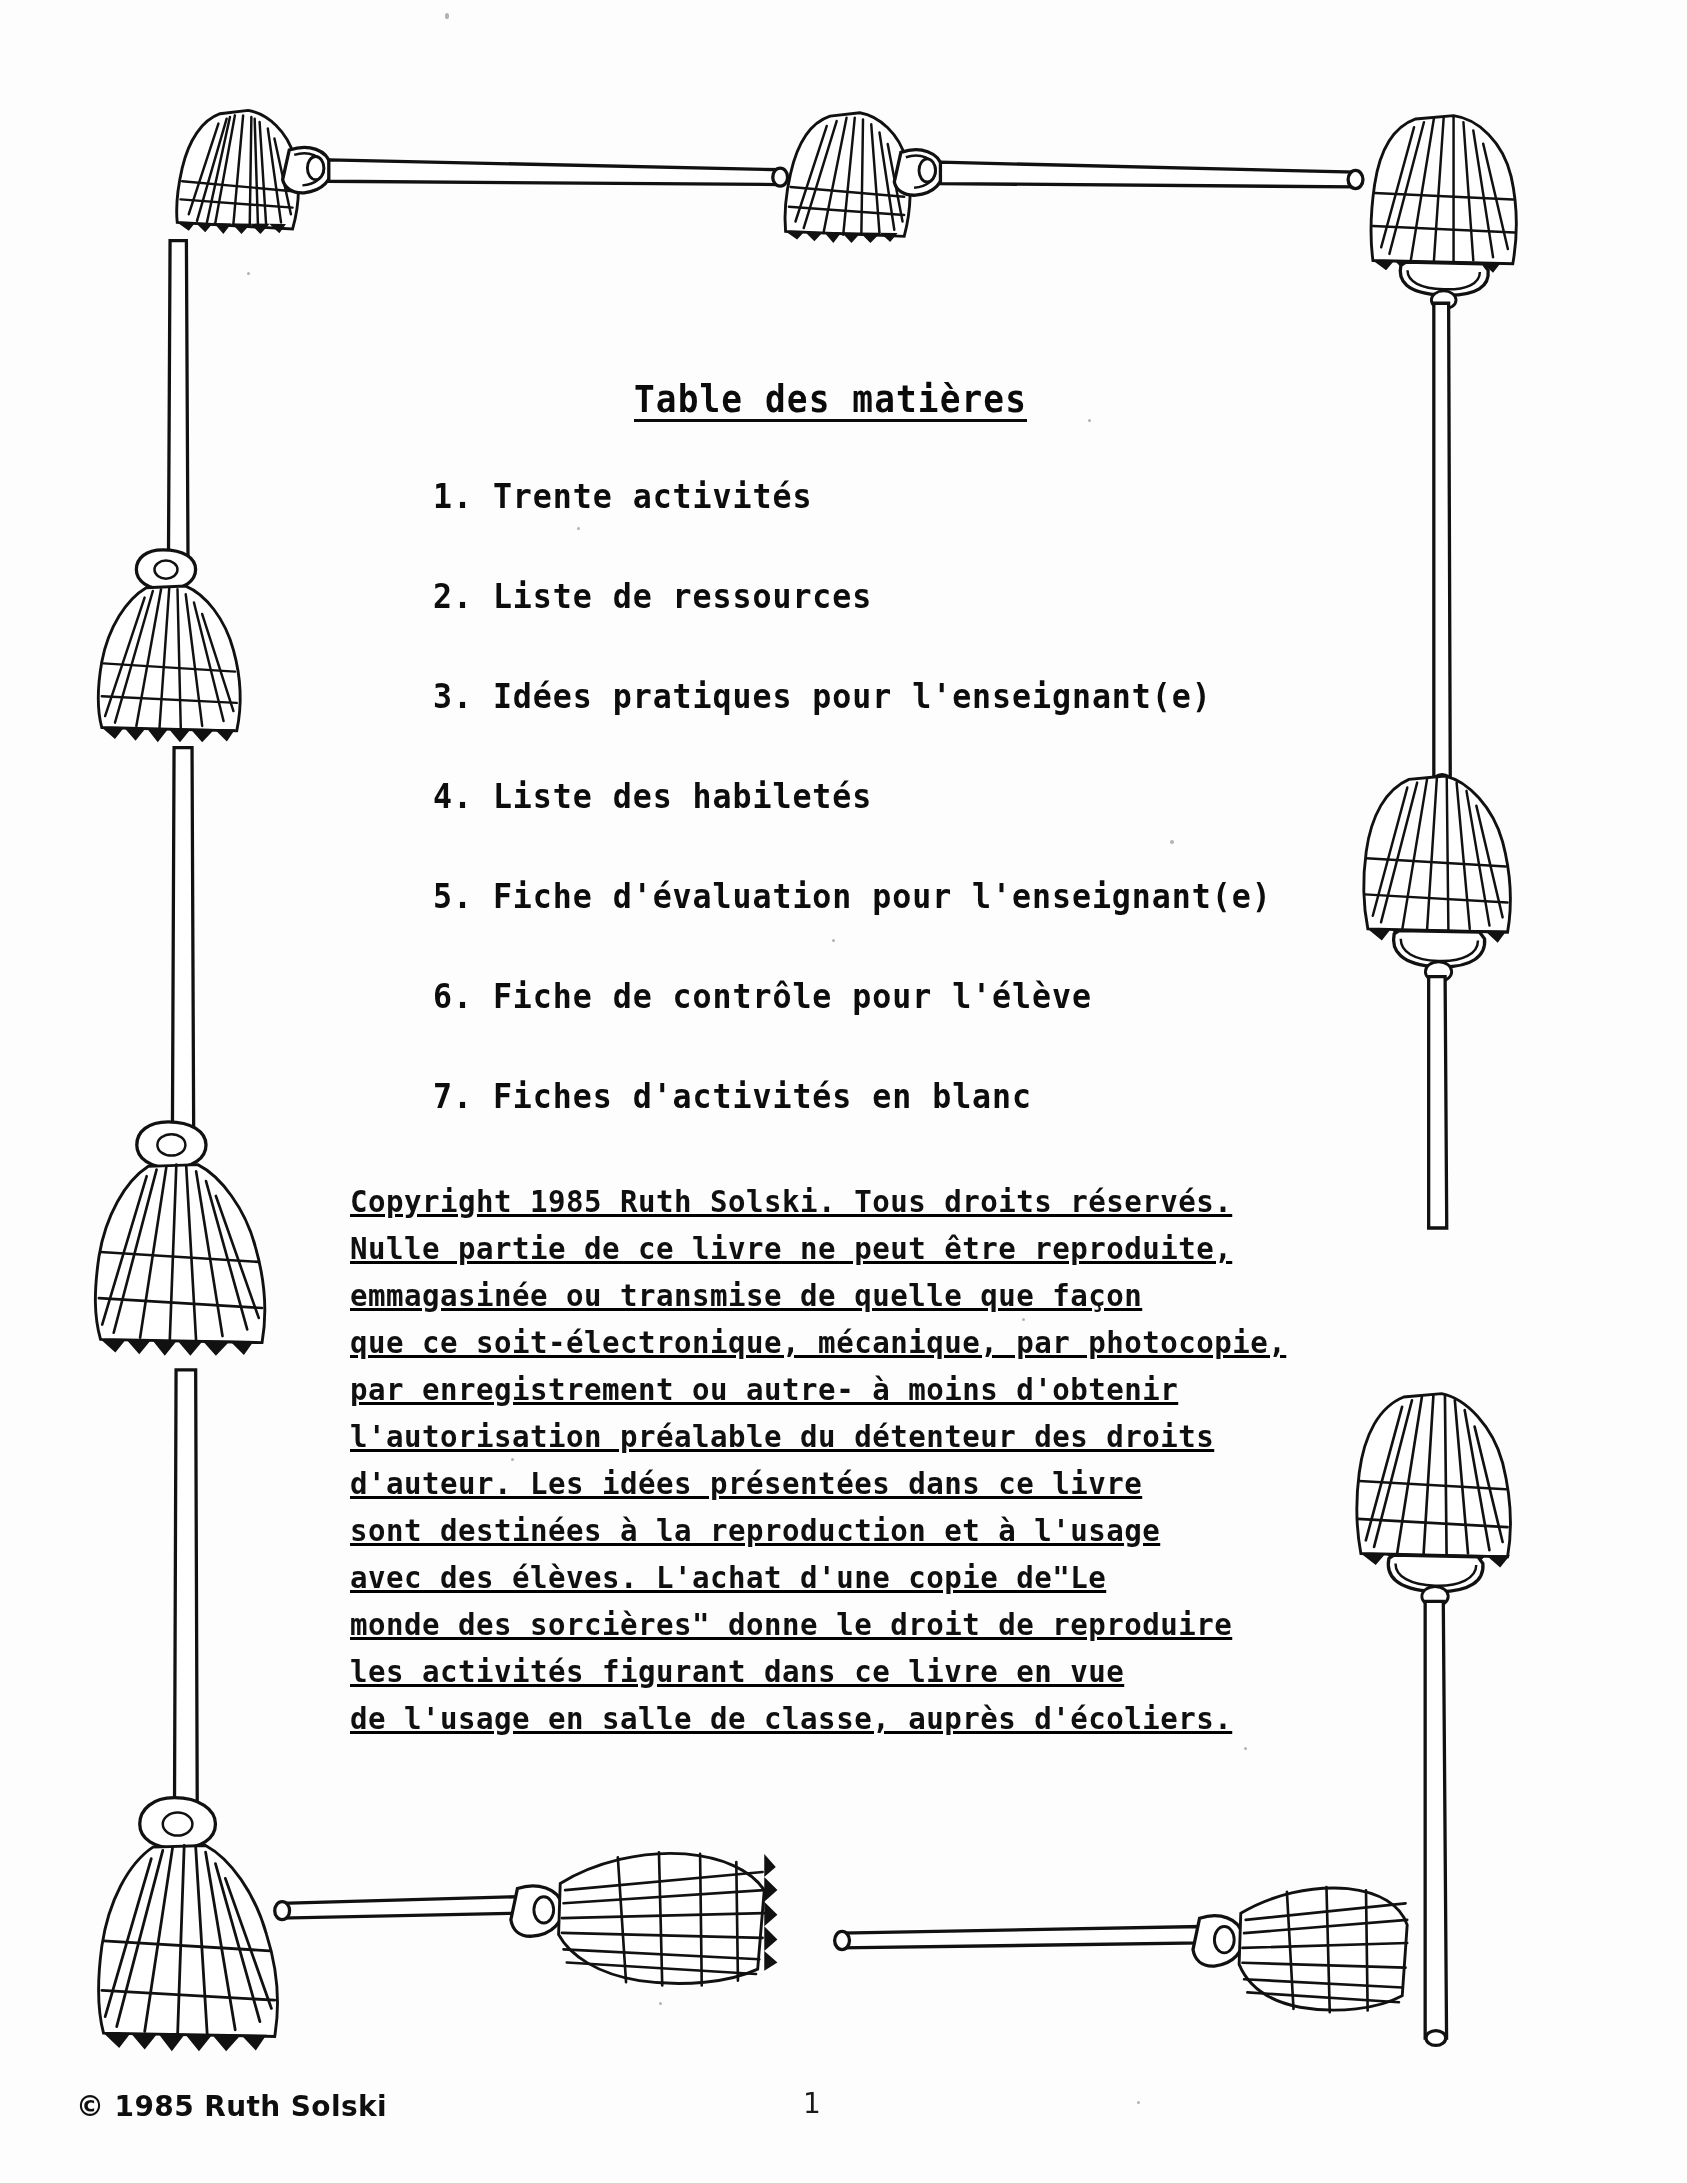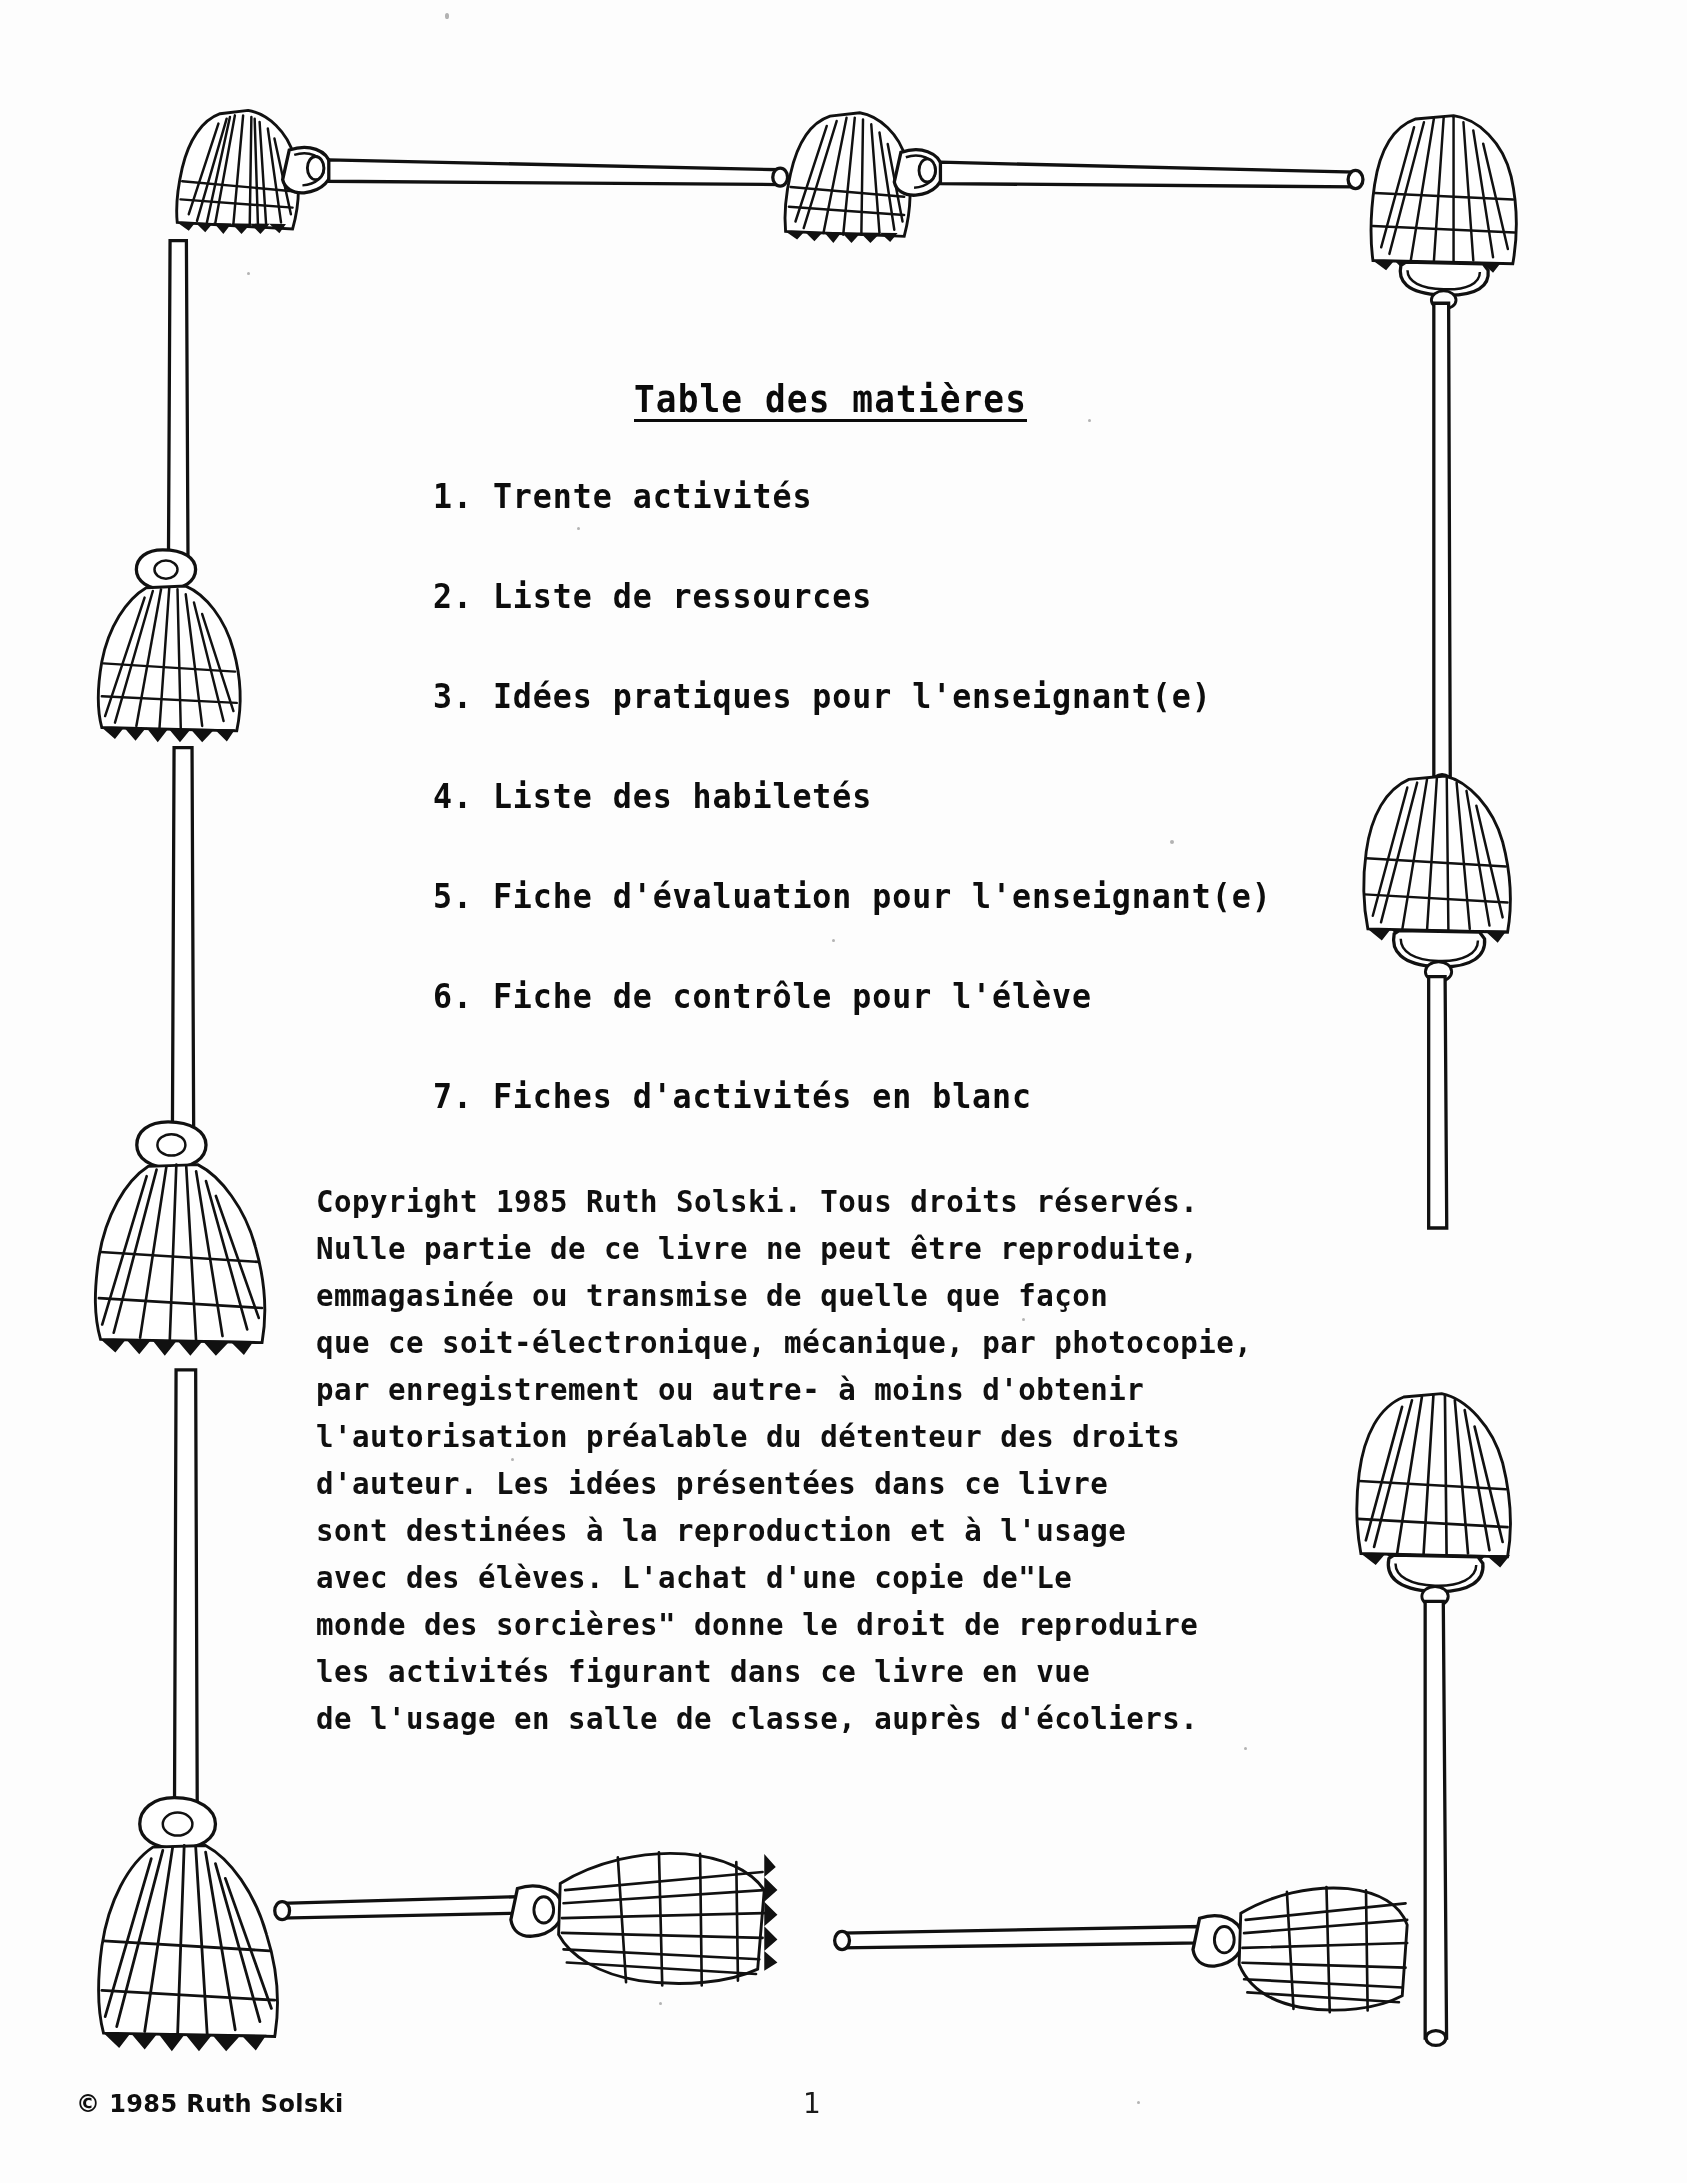--- a/index.html
+++ b/index.html
@@ -77,43 +77,44 @@
     line-height: 1;
     height: 51px;
     margin-bottom: 49px;
     white-space: nowrap;
     transform: scaleX(.93);
     transform-origin: left top;
   }
 
   #copyright-block {
     position: absolute;
-    left: 316px;
+    left: 350px;
     top: 1144px;
     width: 1071px;
+    text-decoration: underline;
   }
   #copyright-block p {
     margin: 0;
     font-family: "DejaVu Sans Mono", monospace;
     font-size: 30px;
     font-weight: 700;
     color: #101010;
     line-height: 47px;
     letter-spacing: 0.5px;
     white-space: nowrap;
     transform: scaleX(.97);
     transform-origin: left top;
   }
 
   #footer-copyright {
     position: absolute;
     left: 76px;
     top: 2056px;
     font-family: "DejaVu Sans", sans-serif;
-    font-size: 24px;
+    font-size: 28px;
     font-weight: 700;
     color: #0f0f0f;
     letter-spacing: 0.4px;
     white-space: nowrap;
   }
   #page-number {
     position: absolute;
     left: 803px;
     top: 2053px;
     font-family: "DejaVu Sans", sans-serif;

